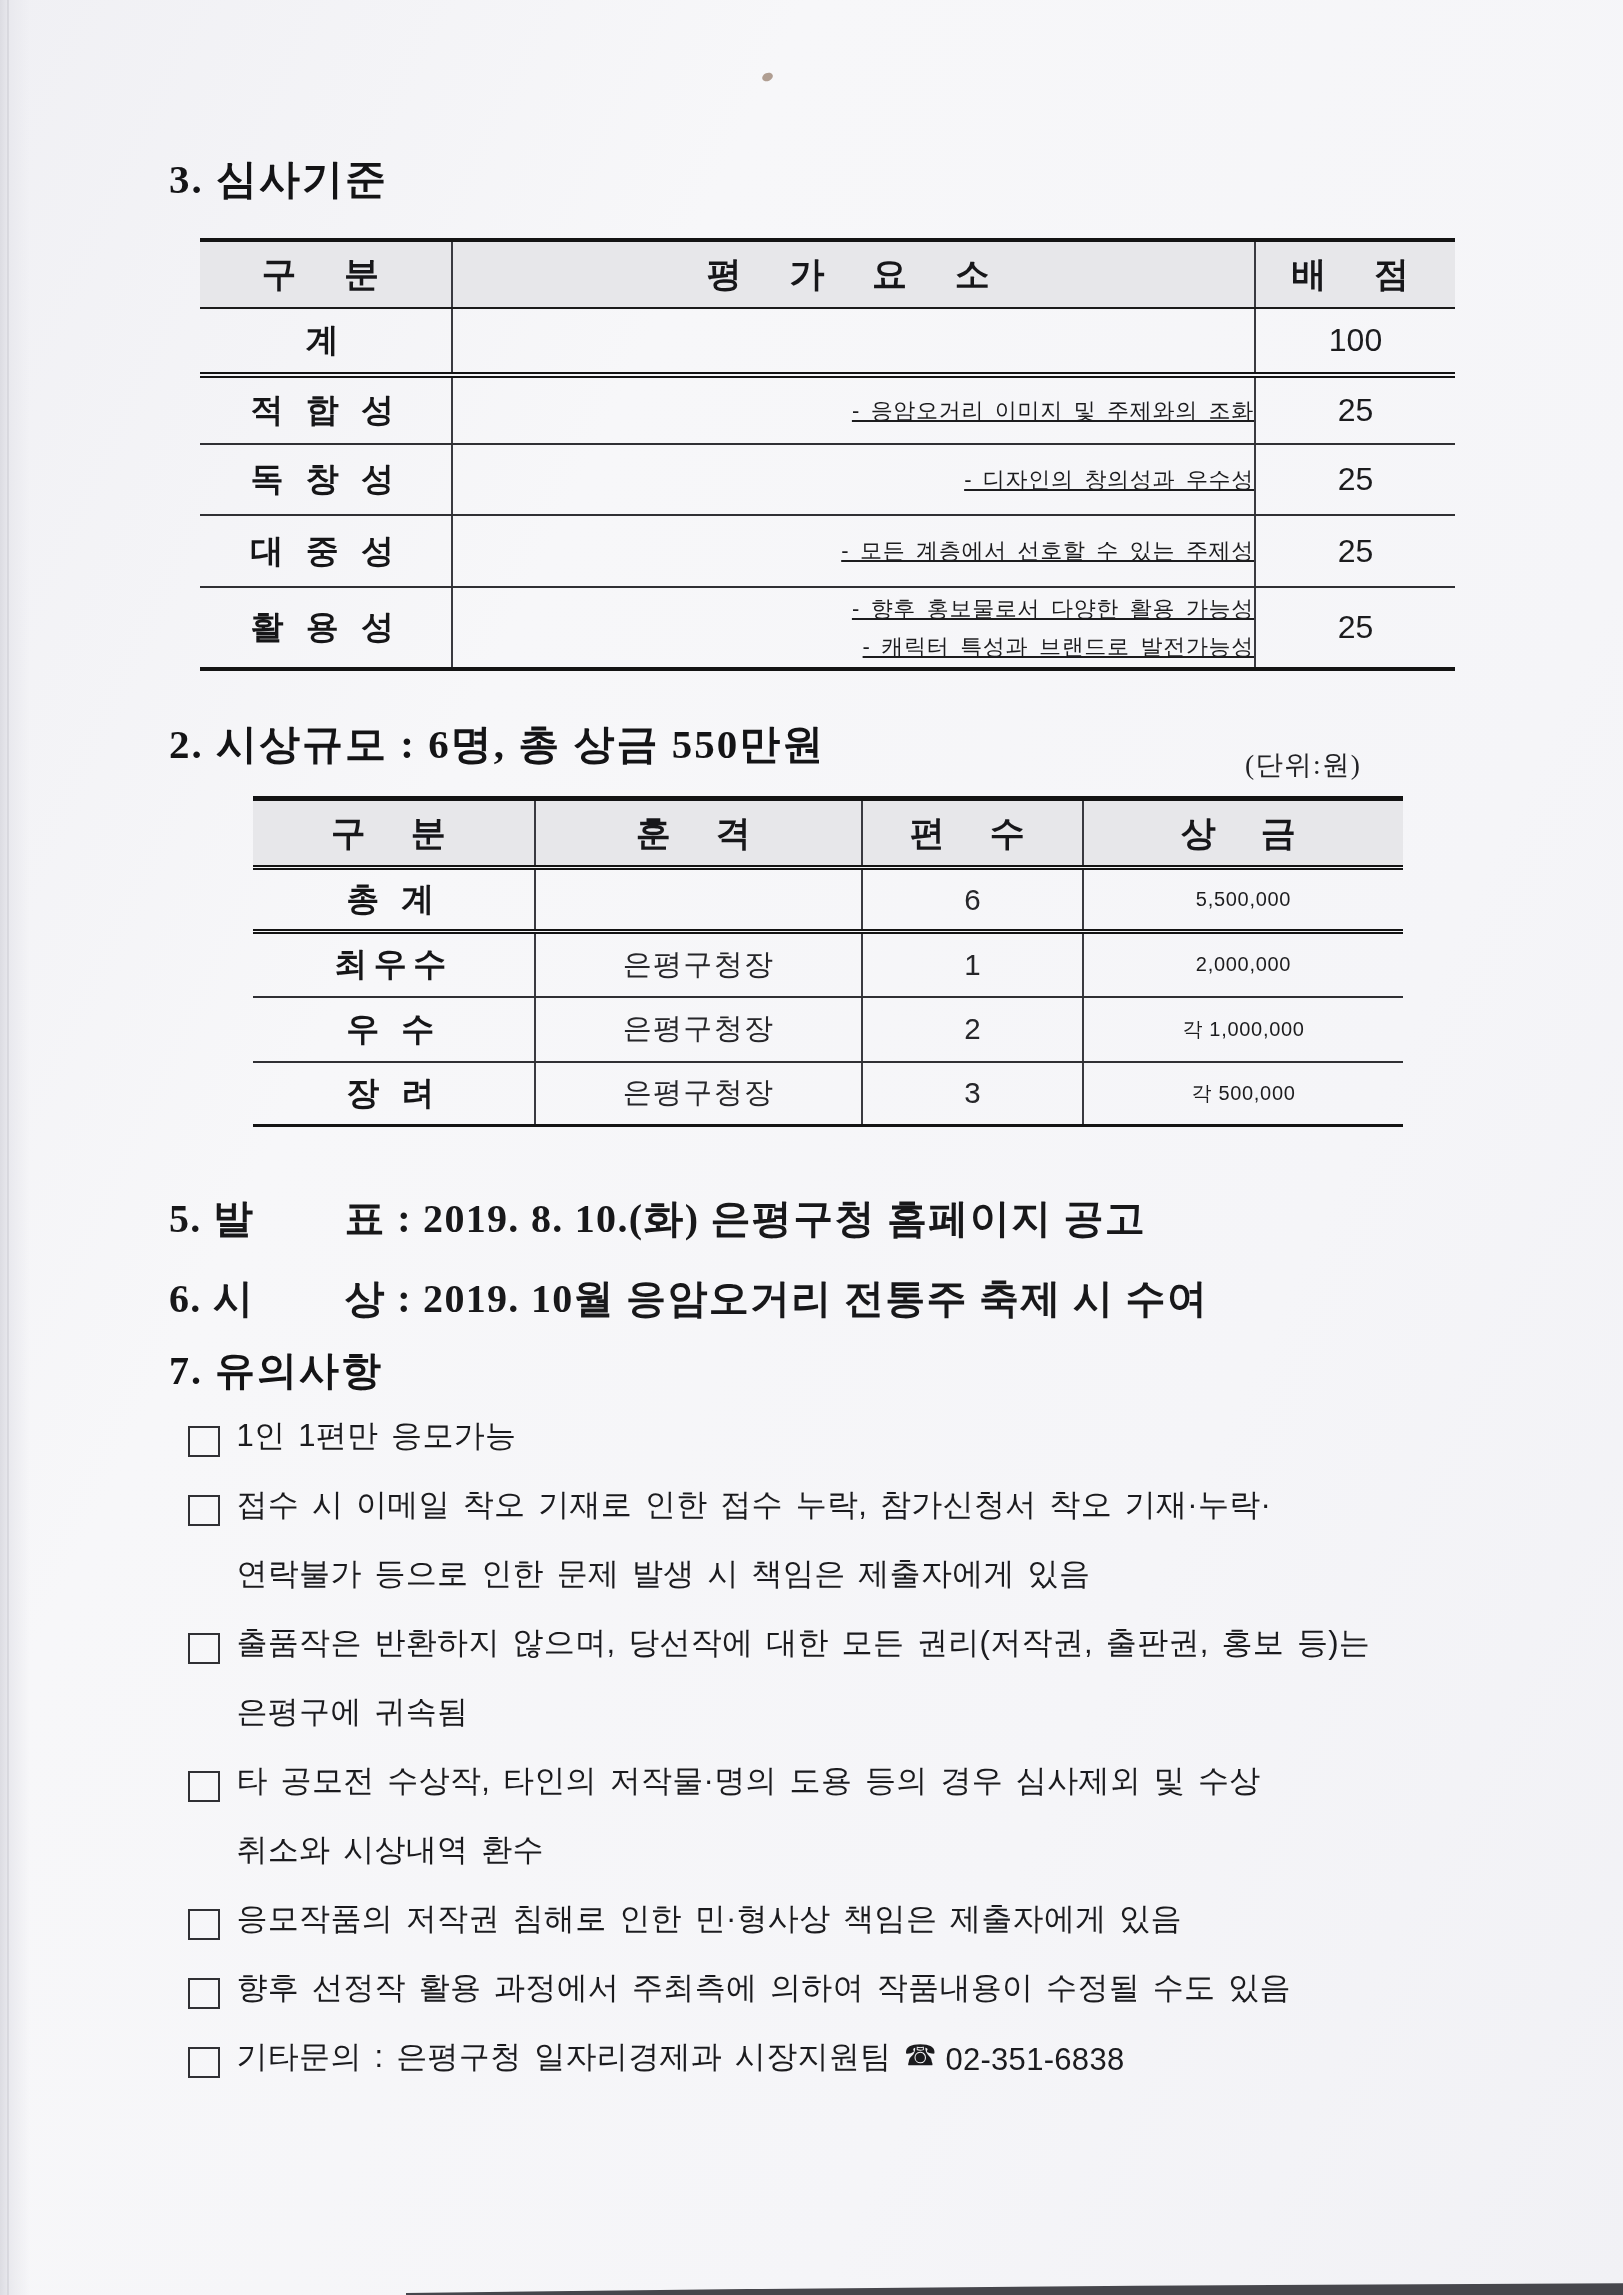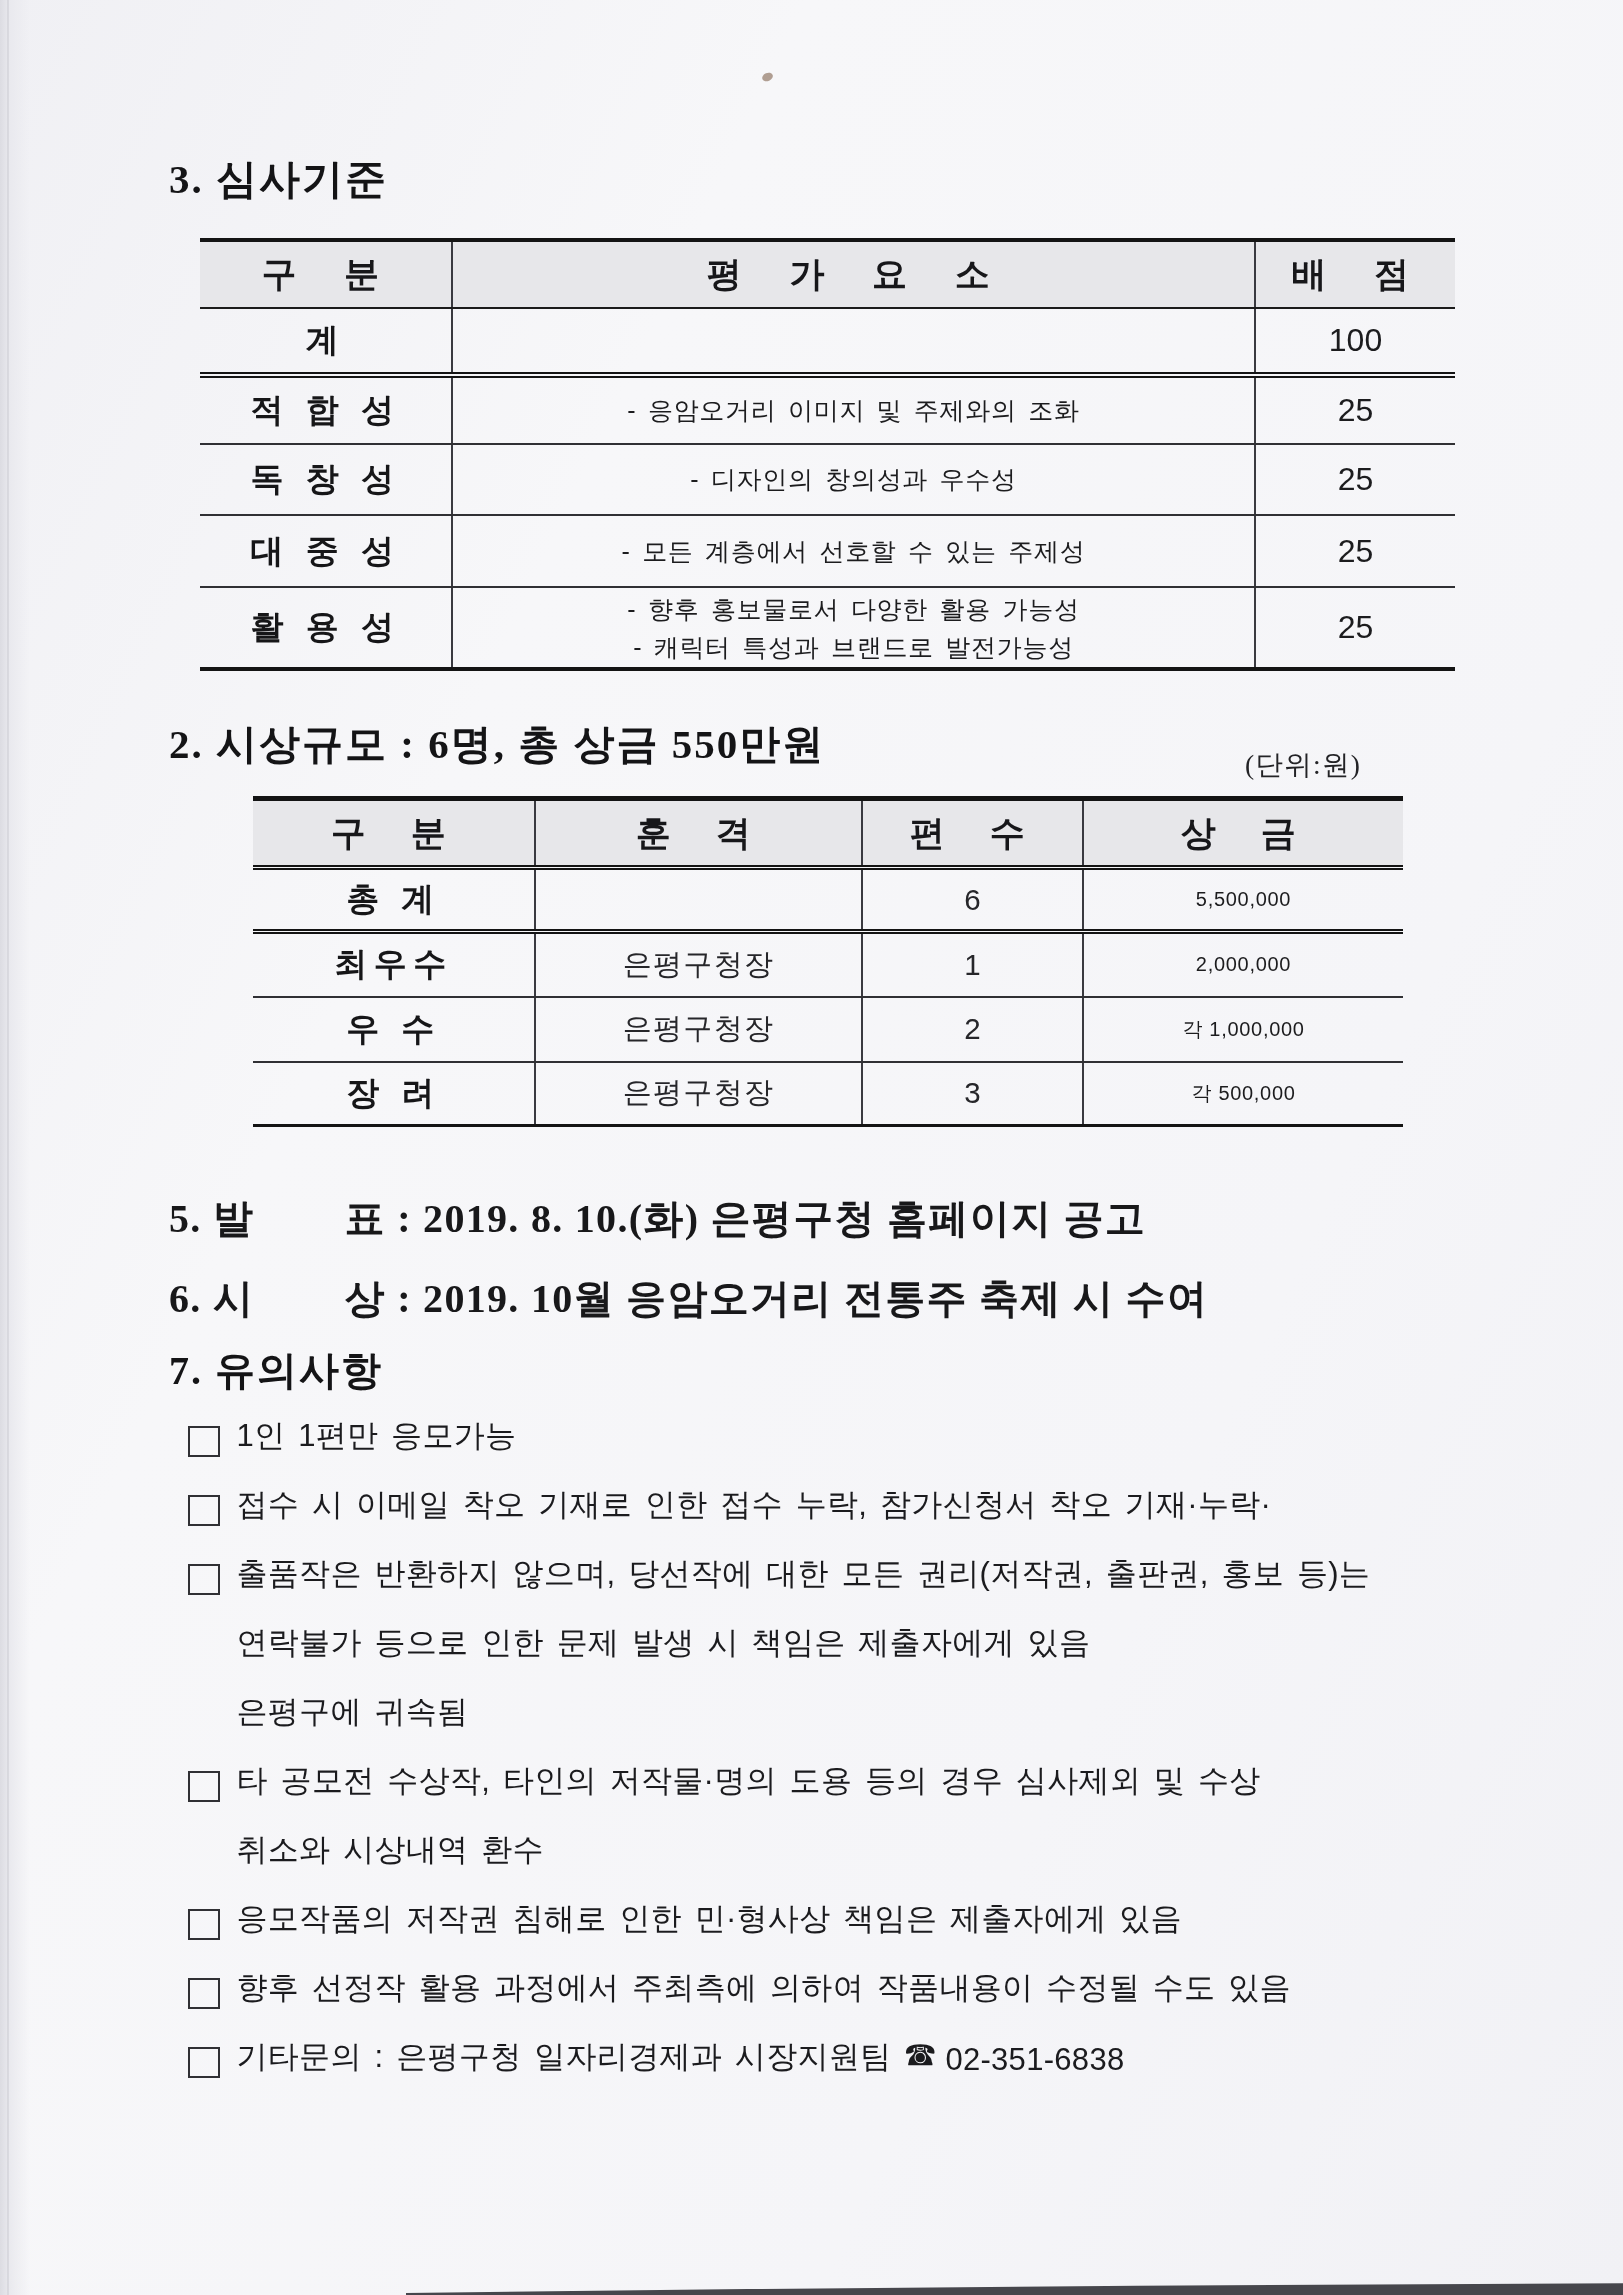--- a/index.html
+++ b/index.html
@@ -42,21 +42,21 @@
   #criteria-table .r-last td { border-bottom:none; }
 
   #awards-table { left:253px; top:796px; width:1150px;
     border-top:5.2px solid #141414; border-bottom:3.9px solid #141414; }
   #awards-table .hd th { font-size:35px; letter-spacing:10.5px; word-spacing:14.4px; border-bottom:5.9px double #141414; }
   #awards-table .r-sum td { border-bottom:5.9px double #141414; }
   #awards-table .r-mid td { border-bottom:2px solid #303034; }
   #awards-table .r-last td { border-bottom:none; }
 
   .cat   { font-weight:700; font-size:33px; letter-spacing:6.5px; text-align:center; color:#161618; }
-  .factor{ font-size:25px; text-align:center; padding-left:33px; letter-spacing:0.7px; word-spacing:3.9px; }
+  .factor{ font-size:22px; text-align:right; padding-left:33px; letter-spacing:0.7px; word-spacing:3.9px;text-decoration:underline; }
   .factor .fline { line-height:38px; }
   .pts   { font-size:32px; text-align:center; }
   .grade { font-size:29px; text-align:center; letter-spacing:1.3px; color:#26262a; }
   .cnt   { font-size:29.5px; text-align:center; color:#26262a; }
   .prize { font-size:20px; text-align:center; letter-spacing:0.7px; }
 
   
   .notes { position:absolute; left:188px; top:1388px; width:1348px; }
   .note-line { display:flex; align-items:flex-end; height:69px; font-size:31px;
     letter-spacing:0.3px; word-spacing:3.9px; color:#1b1b1e; white-space:pre; }
@@ -169,27 +169,27 @@
 
   <div class="notes">
     <div class="note-line">
       <span class="cbox"></span>
       <span>1인 1편만 응모가능</span>
     </div>
     <div class="note-line">
       <span class="cbox"></span>
       <span>접수 시 이메일 착오 기재로 인한 접수 누락, 참가신청서 착오 기재·누락·</span>
     </div>
+    <div class="note-line cont">
+      <span class="cbox"></span>
+      <span>연락불가 등으로 인한 문제 발생 시 책임은 제출자에게 있음</span>
+    </div>
     <div class="note-line">
       <span class="cbox"></span>
       <span>출품작은 반환하지 않으며, 당선작에 대한 모든 권리(저작권, 출판권, 홍보 등)는</span>
-    </div>
-    <div class="note-line cont">
-      <span class="cbox"></span>
-      <span>연락불가 등으로 인한 문제 발생 시 책임은 제출자에게 있음</span>
     </div>
     <div class="note-line cont">
       <span class="cbox"></span>
       <span>은평구에 귀속됨</span>
     </div>
     <div class="note-line">
       <span class="cbox"></span>
       <span>타 공모전 수상작, 타인의 저작물·명의 도용 등의 경우 심사제외 및 수상</span>
     </div>
     <div class="note-line cont">

